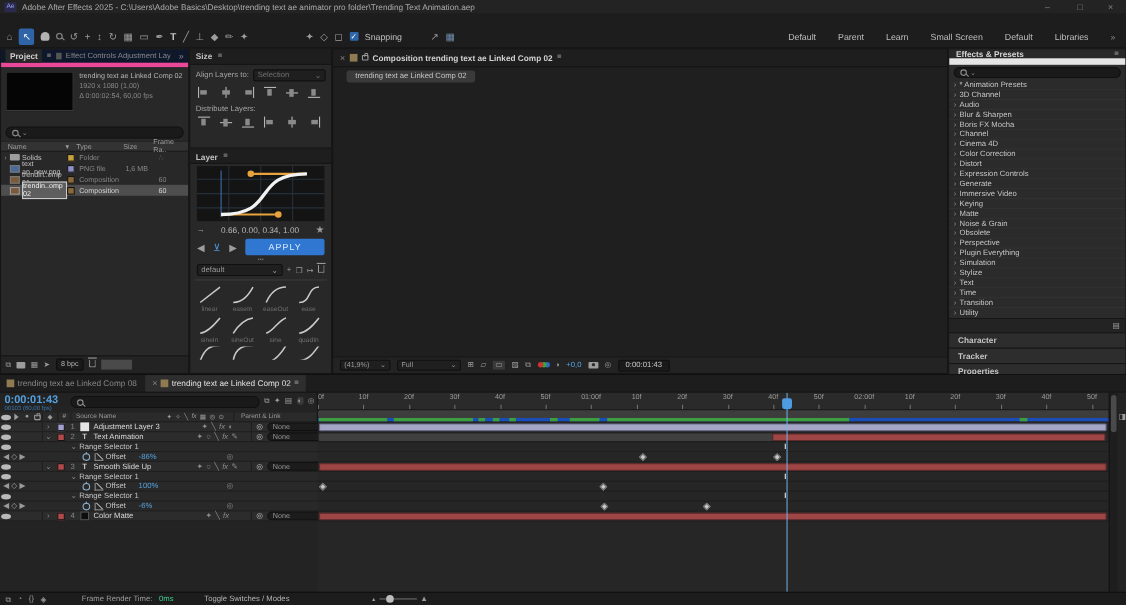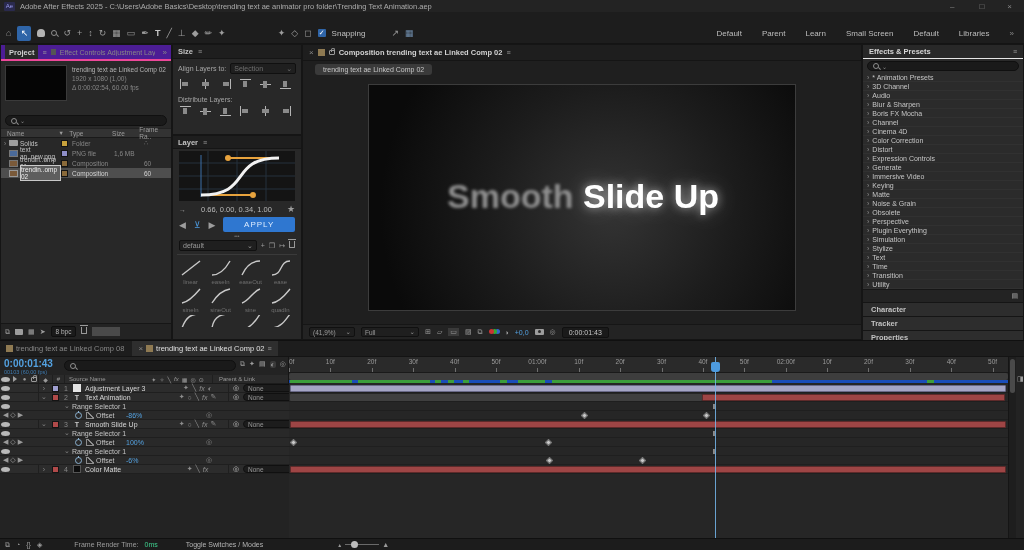--- a/index.html
+++ b/index.html
@@ -118,21 +118,21 @@
         <span class="wsp">Parent</span>
         <span class="wsp">Learn</span>
         <span class="wsp">Small Screen</span>
         <span class="wsp">Default</span>
         <span class="wsp">Libraries</span>
       </span>
     <span class="dim" style="padding:0 4px">»</span>
   </div>
 
   <div class="abs panel" style="left:0;top:44px;width:172px;height:296px">
-    <div class="row" style="height:16px;background:#4c1d95;border-bottom:2px solid #ec4899;padding:0 4px;gap:4px">
+    <div class="row" style="height:16px;background:#0f172a;border-bottom:4px solid #ec4899;padding:0 4px;gap:4px">
       <span style="background:#282828;height:100%;display:inline-flex;align-items:center;padding:0 4px;font-size:7.5px;font-weight:bold;color:#d0d0d0">Project</span>
       <span class="ic sm">≡</span>
       <span style="width:6px;height:6px;background:#555;display:inline-block"></span>
       <span class="dim" style="font-size:7px;white-space:nowrap;overflow:hidden">Effect Controls Adjustment Layer 3</span>
       <span style="flex:1"></span>
       <span class="dim">»</span>
     </div>
     <div class="row" style="height:52px;padding:4px;gap:5px;align-items:flex-start">
       <div style="width:62px;height:36px;background:#050505;border:1px solid #3a3a3a"></div>
       <div style="font-size:6.5px;color:#b5b5b5;line-height:9px">
@@ -366,26 +366,20 @@
       <span class="dim">×</span>
       <span style="width:7px;height:7px;background:#8f7a52"></span>
       <span class="i-lock"></span>
       <span style="font-size:7.5px;font-weight:bold;color:#d2d2d2">Composition trending text ae Linked Comp 02</span>
       <span class="ic sm">≡</span>
     </div>
     <div class="row" style="height:17px;padding:0 12px">
       <span class="chip" style="padding:2px 8px;font-size:7px">trending text ae Linked Comp 02</span>
     </div>
 
-    <div class="abs" style="left:65px;top:39px;width:428px;height:227px;background:radial-gradient(circle at 57% 55%,#343434 0%,#1c1c1c 45%,#0a0a0a 85%);border:1px solid #3c3c3c;overflow:hidden">
-      <div class="abs" style="left:0;top:92px;width:428px;text-align:center;font-weight:bold;font-size:34px;letter-spacing:0;white-space:nowrap">
-        <span style="color:#8f8f8f;filter:blur(1.6px)">Smooth</span>
-        <span style="color:#fff;text-shadow:0 0 10px rgba(255,255,255,.6),0 0 26px rgba(255,255,255,.28)">Slide Up</span>
-      </div>
-    </div>
 
     <div class="row abs" style="left:0;top:279px;width:558px;height:15px;background:#232323;border-top:1px solid #161616;padding:0 6px;gap:6px">
       <span class="dd" style="width:46px;height:10px;font-size:6.5px">
           <span>(41,9%)</span>
           <span>⌄</span>
         </span>
       <span class="dd" style="width:58px;height:10px;font-size:6.5px">
           <span>Full</span>
           <span>⌄</span>
         </span>
@@ -397,21 +391,21 @@
       <span class="i-rgb"></span>
       <span class="ic sm">◑</span>
       <span class="blue" style="font-size:7px">+0,0</span>
       <span><span class="i-cam"></span></span>
       <span class="ic sm">◎</span>
       <span style="background:#1a1a1a;border:1px solid #101010;border-radius:2px;padding:1px 6px;font-size:7px;color:#c9c9c9">0:00:01:43</span>
     </div>
   </div>
 
   <div class="abs panel" style="left:862px;top:44px;width:162px;height:296px">
-    <div class="row" style="height:14px;background:#282828;border-bottom:1px solid #e5e5e5;padding:0 6px">
+    <div class="row" style="height:14px;background:#282828;border-bottom:6px solid #e5e5e5;padding:0 6px">
       <span style="font-size:7.5px;font-weight:bold;color:#d6d6d6">Effects &amp; Presets</span>
       <span style="flex:1"></span>
       <span class="ic sm">≡</span>
     </div>
     <div style="padding:2px 4px;background:#2b2b2b">
       <div class="inp" style="height:10px">
           <span class="i-mag"></span>
           <span style="font-size:6px">⌄</span>
         </div>
     </div>

